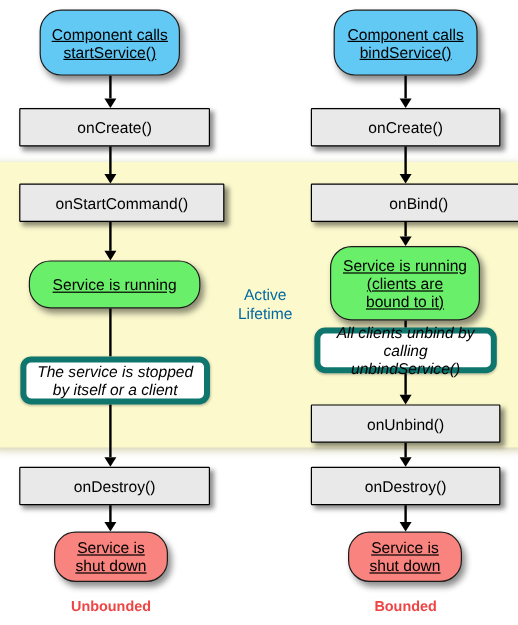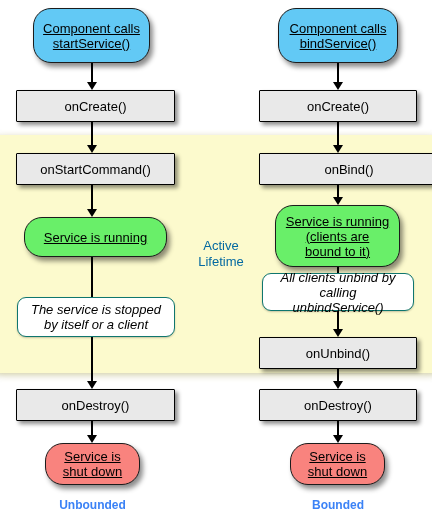--- a/index.html
+++ b/index.html
@@ -68,32 +68,32 @@
     border-radius: 18px;
     box-shadow: 3px 4px 5px rgba(0,0,0,0.45);
     text-decoration: underline;
   }
   .node.pill.blue  { background: #62c9f5; }
   .node.pill.green { background: #69ef69; }
   .node.pill.red   { background: #f9837e; text-align: center; }
 
   .node.note {
     background: #ffffff;
-    border: 1px solid #0f766e;
+    border: 5px solid #0f766e;
     border-radius: 9px;
     font-style: italic;
     box-shadow: 0 1px 2px rgba(0,0,0,0.22);
   }
 
   .col-label {
     position: absolute;
     text-align: center;
     font-size: 12px;
     font-weight: bold;
-    color: #3b82f6;
+    color: #ef4444;
     z-index: 4;
   }
 
   
   .arrow {
     position: absolute;
     z-index: 2;
   }
   .arrow .shaft {
     position: absolute;
@@ -130,21 +130,21 @@
     <div class="head"></div>
 </div>
 
 <div class="node rect" style="left:16px; top:90px; width:159px; height:32px;">onCreate()</div>
 
 <div class="arrow" style="left:86px; top:122px; width:12px; height:31px;">
   <div class="shaft" style="height:23px;"></div>
     <div class="head"></div>
 </div>
 
-<div class="node rect" style="left:16px; top:153px; width:159px; height:32px;">onStartCommand()</div>
+<div class="node rect" style="left:16px; top:153px; width:171px; height:32px;">onStartCommand()</div>
 
 <div class="arrow" style="left:86px; top:185px; width:12px; height:32px;">
   <div class="shaft" style="height:24px;"></div>
     <div class="head"></div>
 </div>
 
 <div class="node pill green" style="left:24px; top:217px; width:143px; height:40px;">Service is running</div>
 
 <div class="arrow" style="left:86px; top:257px; width:12px; height:40px;">
   <div class="shaft" style="height:40px;"></div>

